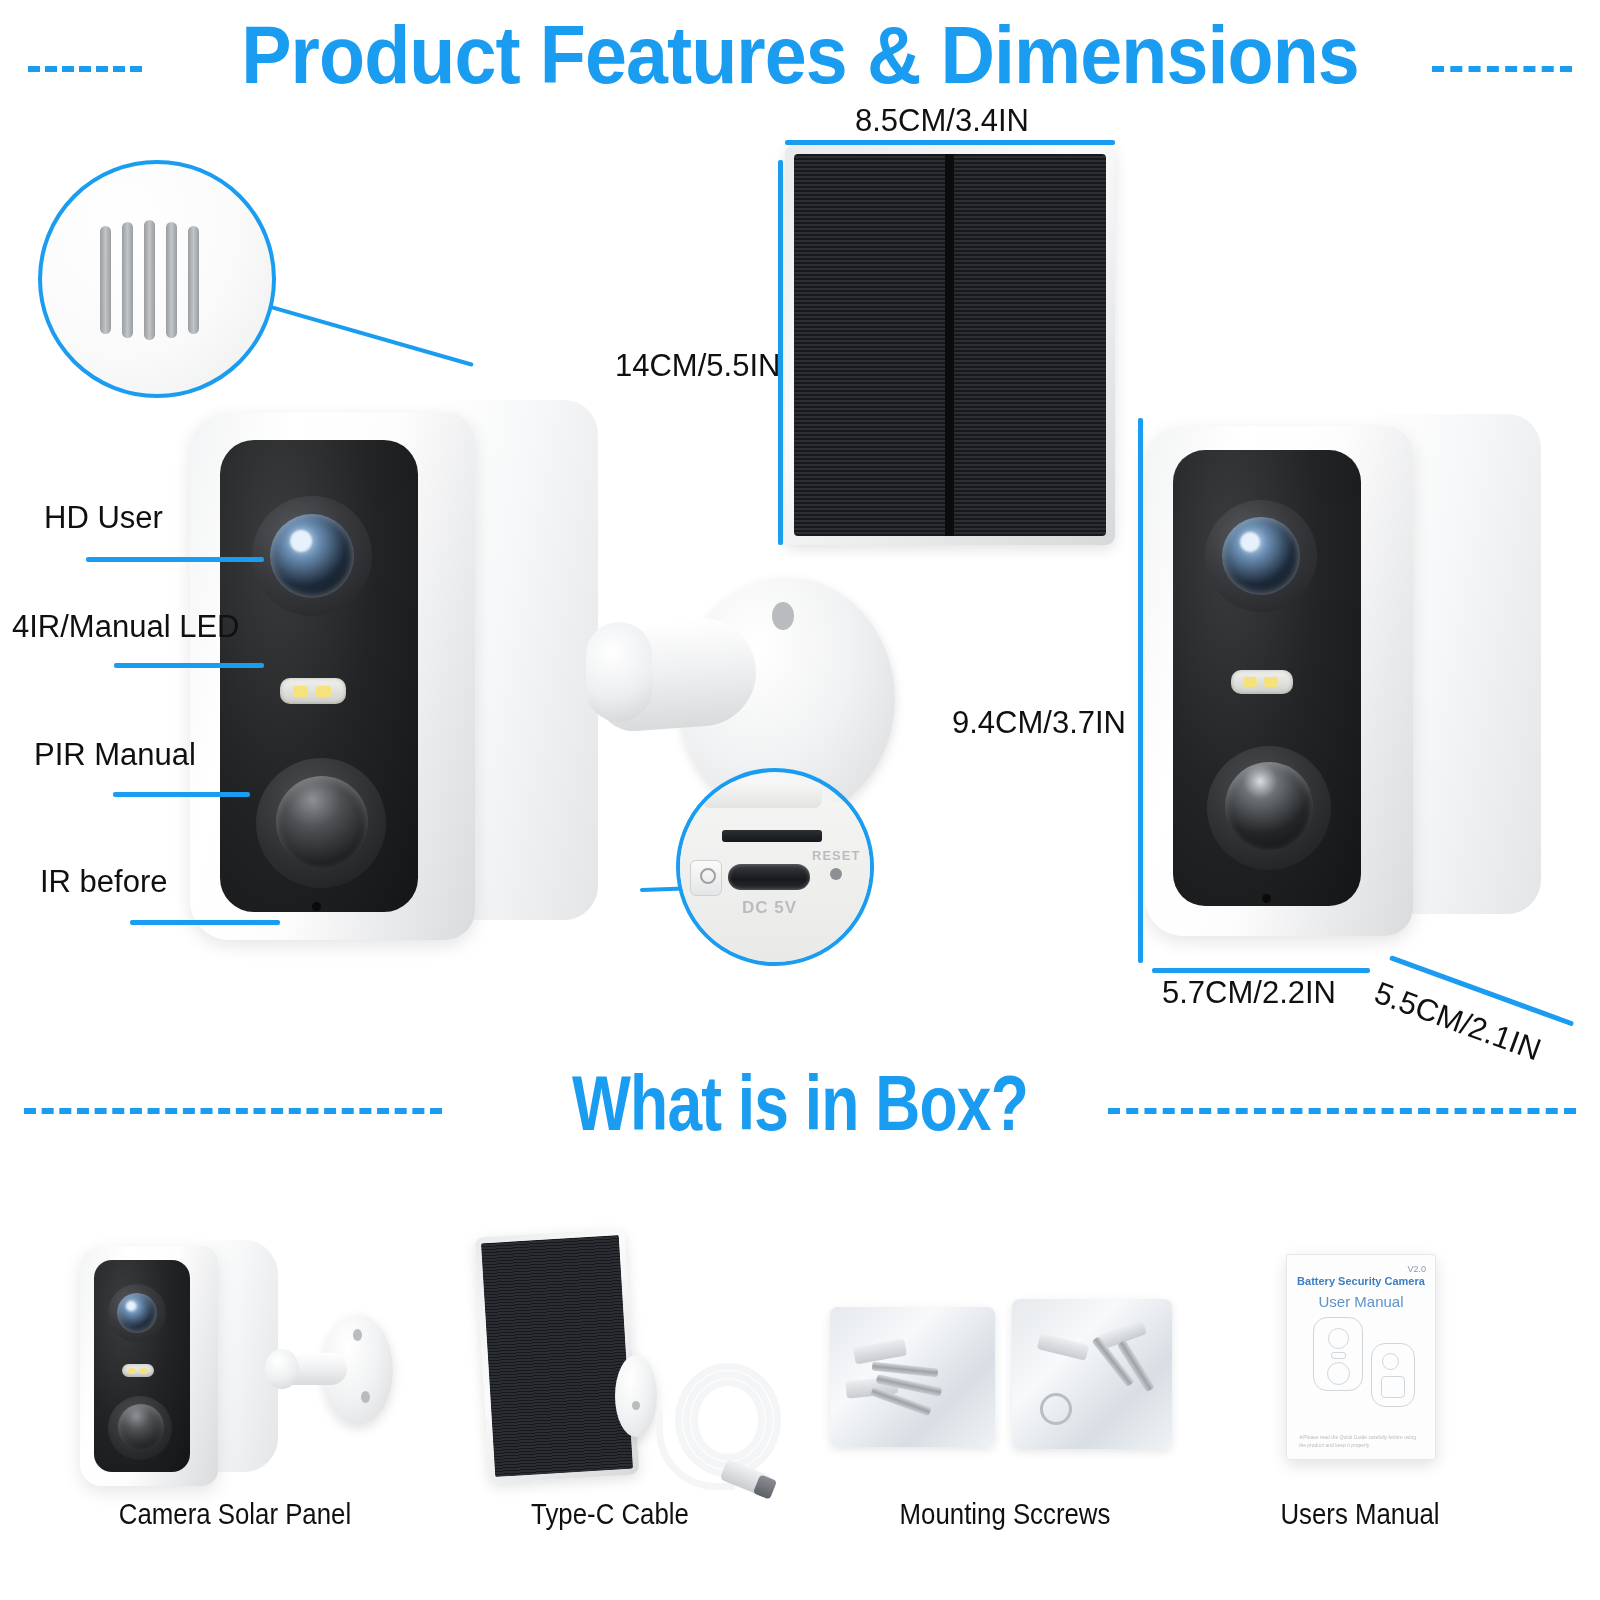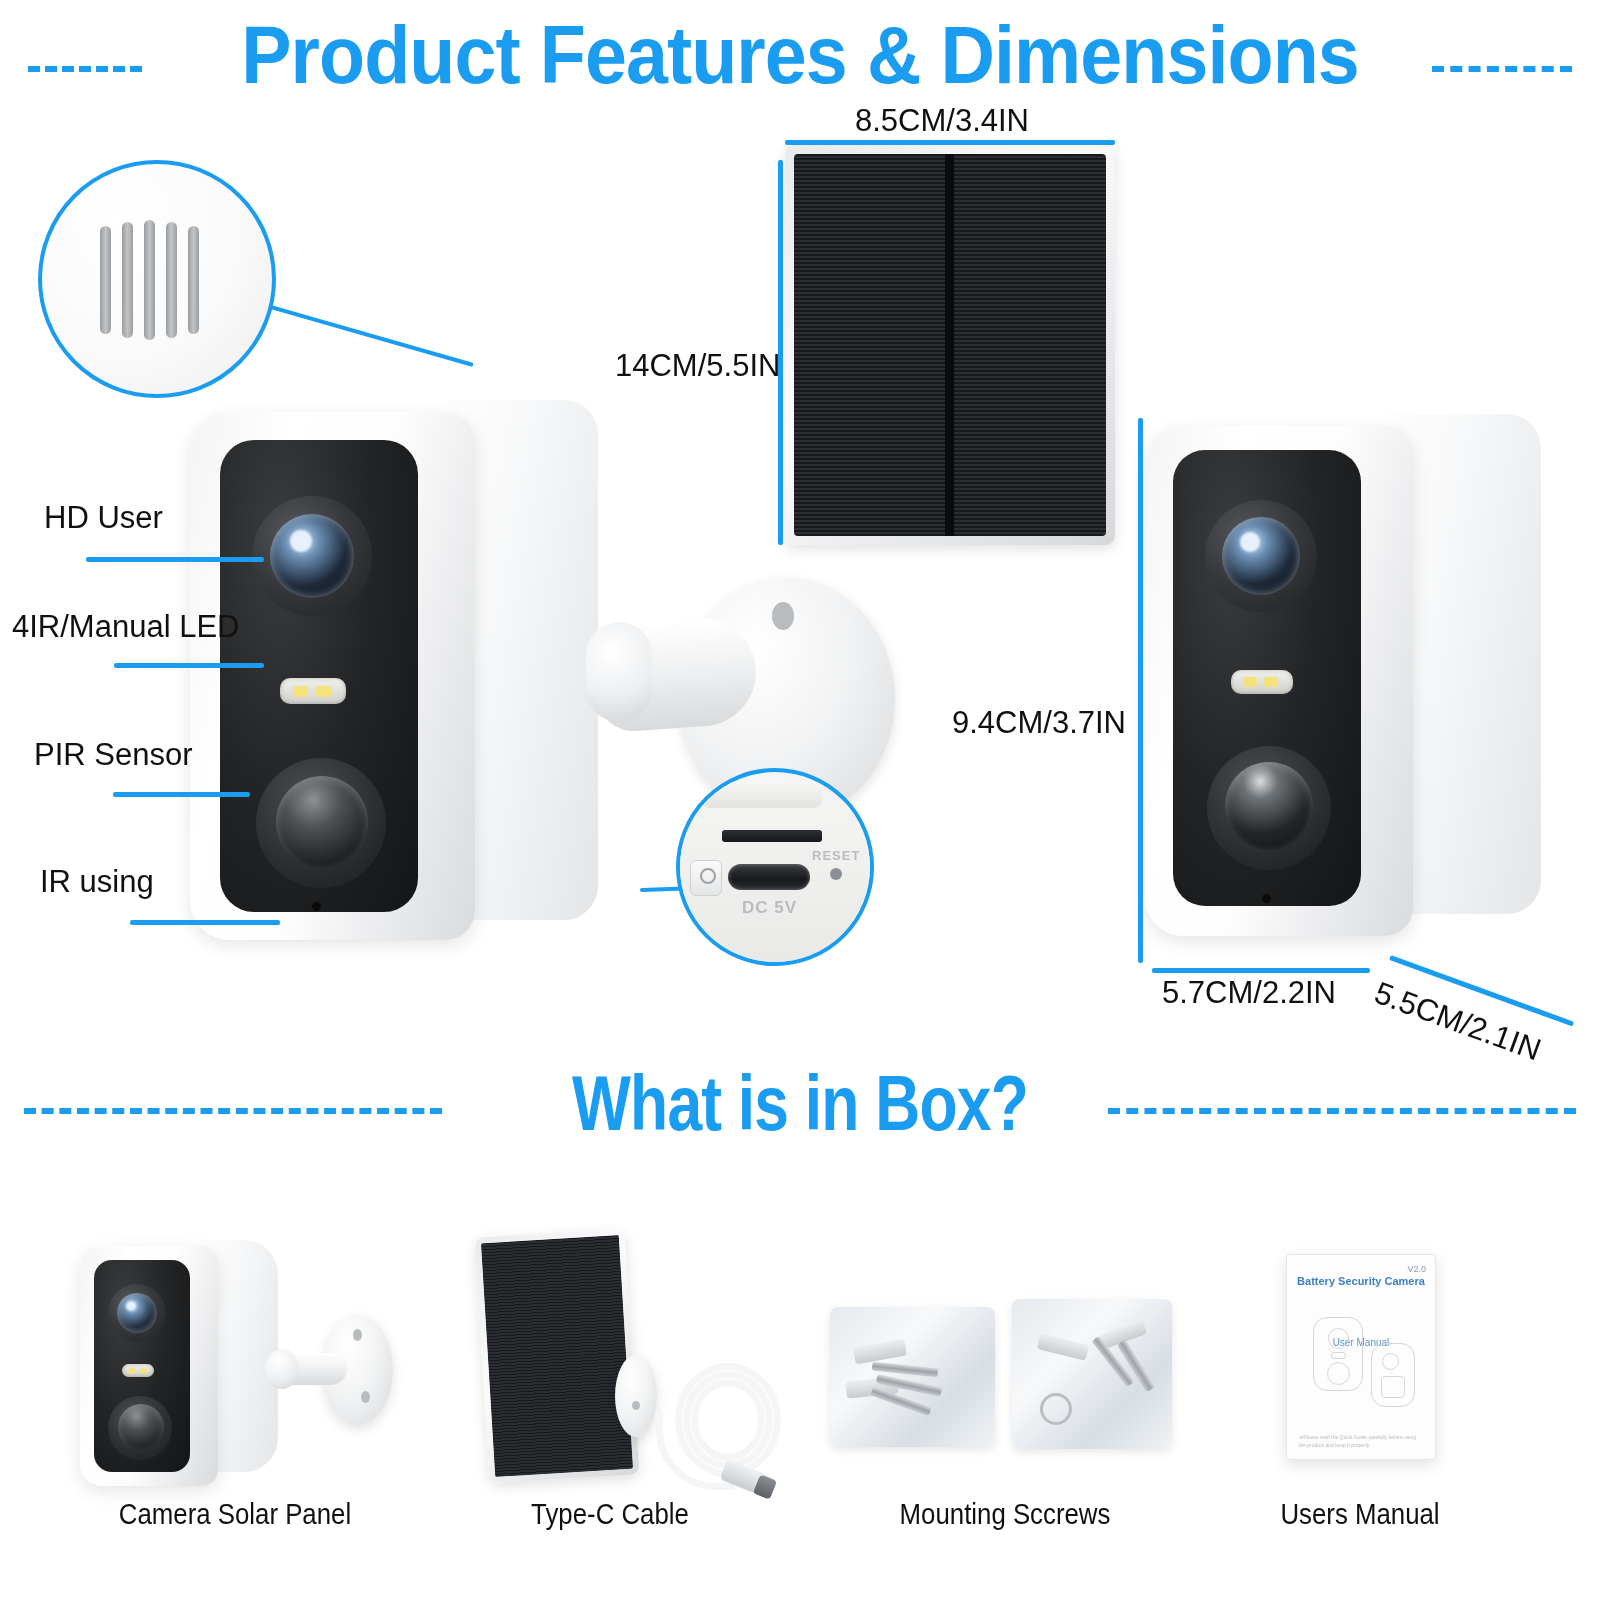--- a/index.html
+++ b/index.html
@@ -178,24 +178,24 @@
   <div class="port-label" style="left:132px;top:76px;font-size:13px;">RESET</div>
   <div class="port-label" style="left:62px;top:126px;font-size:17px;">DC 5V</div>
 </div>
 
 <div class="callout-label" style="left:44px;top:500px;">HD User</div>
 <div class="callout-line" style="left:86px;top:557px;width:178px;"></div>
 
 <div class="callout-label" style="left:12px;top:609px;">4IR/Manual LED</div>
 <div class="callout-line" style="left:114px;top:663px;width:150px;"></div>
 
-<div class="callout-label" style="left:34px;top:737px;">PIR Sensor</div>
+<div class="callout-label" style="left:34px;top:737px;">PIR Manual</div>
 <div class="callout-line" style="left:113px;top:792px;width:137px;"></div>
 
-<div class="callout-label" style="left:40px;top:864px;">IR using</div>
+<div class="callout-label" style="left:40px;top:864px;">IR before</div>
 <div class="callout-line" style="left:130px;top:920px;width:150px;"></div>
 
 <div class="sp-frame" style="left:785px;top:145px;width:330px;height:400px;">
   <div class="sp-cells" style="left:9px;top:9px;width:312px;height:382px;border-radius:4px;"></div>
   <div class="sp-split" style="left:160px;top:9px;width:9px;height:382px;"></div>
 </div>
 
 <div class="dim-rule-h" style="left:785px;top:140px;width:330px;"></div>
 <div class="dim-text" style="left:855px;top:103px;">8.5CM/3.4IN</div>
 
@@ -288,21 +288,21 @@
     <div class="anchor" style="left:88px;top:28px;width:46px;height:15px;transform:rotate(-20deg);"></div>
     <div class="screw" style="left:72px;top:58px;width:58px;height:9px;transform:rotate(52deg);"></div>
     <div class="screw" style="left:96px;top:62px;width:56px;height:10px;transform:rotate(58deg);"></div>
     <div class="abs" style="left:28px;top:94px;width:26px;height:26px;border:3px solid #b9bec3;border-radius:50%;"></div>
   </div>
 </div>
 
 <div class="man-page" style="left:1286px;top:1254px;width:148px;height:204px;">
   <div class="man-v" style="right:9px;top:9px;font-size:9px;">V2.0</div>
   <div class="man-t1" style="top:20px;font-size:11px;">Battery Security Camera</div>
-  <div class="man-t2" style="top:38px;font-size:10px;margin-top:44px;">User Manual</div>
+  <div class="man-t2" style="top:38px;font-size:15px;">User Manual</div>
   <div class="man-shape" style="left:26px;top:62px;width:48px;height:72px;">
     <div class="abs" style="left:14px;top:10px;width:19px;height:19px;border:1.5px solid #cfd6dc;border-radius:50%;"></div>
     <div class="abs" style="left:17px;top:34px;width:13px;height:5px;border:1.5px solid #cfd6dc;border-radius:3px;"></div>
     <div class="abs" style="left:13px;top:44px;width:21px;height:21px;border:1.5px solid #cfd6dc;border-radius:50%;"></div>
   </div>
   <div class="man-shape" style="left:84px;top:88px;width:42px;height:62px;">
     <div class="abs" style="left:10px;top:9px;width:15px;height:15px;border:1.5px solid #cfd6dc;border-radius:50%;"></div>
     <div class="abs" style="left:9px;top:32px;width:22px;height:20px;border:1.5px solid #cfd6dc;border-radius:4px;"></div>
   </div>
   <div class="man-foot" style="left:12px;right:12px;bottom:10px;font-size:5px;">※Please read the Quick Guide carefully before using the product and keep it properly.</div>

